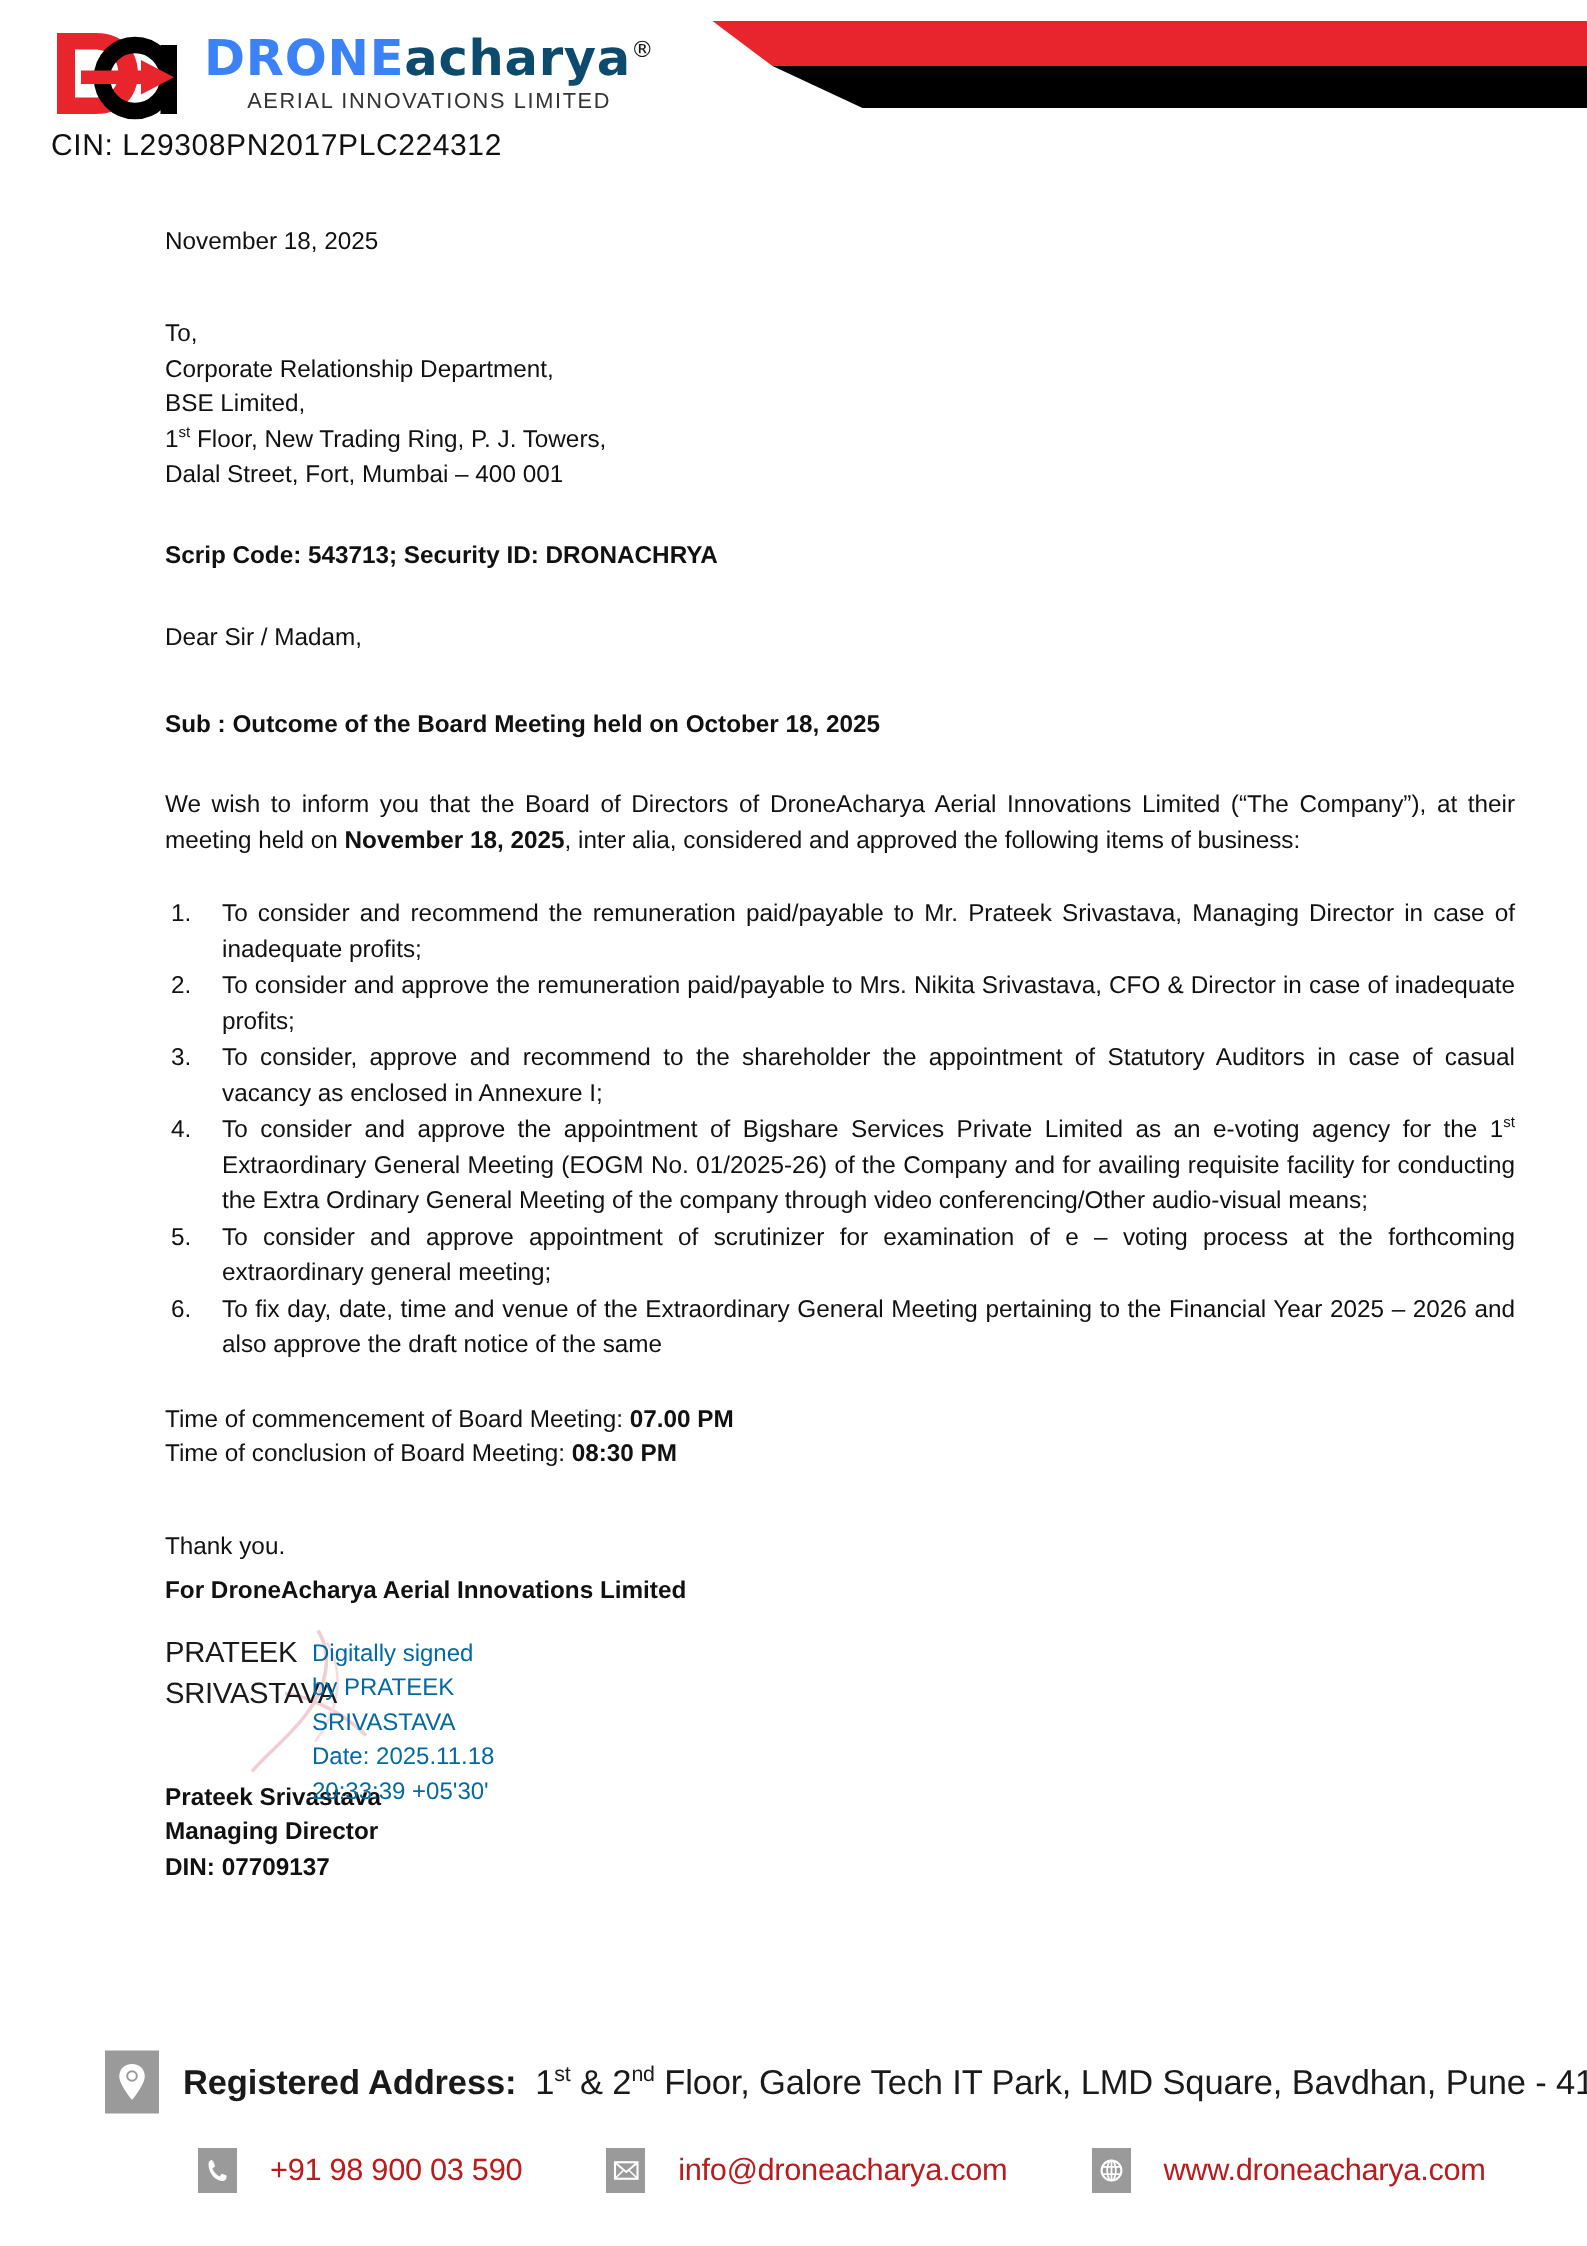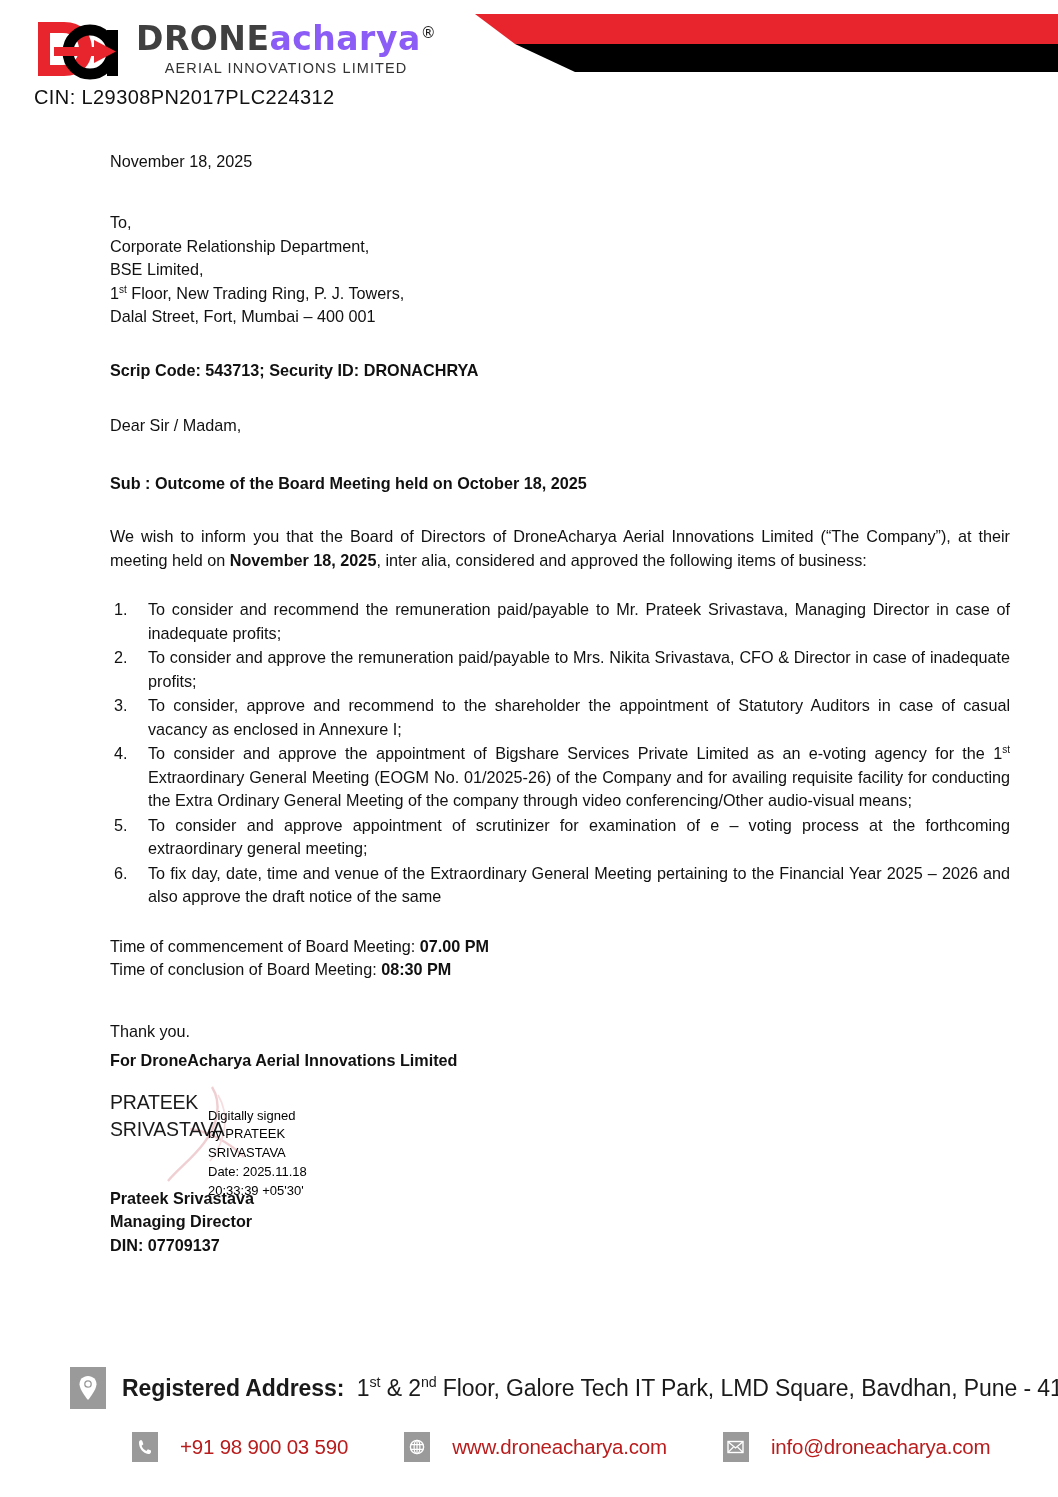--- a/index.html
+++ b/index.html
@@ -50,22 +50,22 @@
     margin-top: 4px;
   }
   .logo-word {
     font-family: "DejaVu Sans", sans-serif;
     font-size: 33px;
     font-weight: bold;
     letter-spacing: 0.5px;
     line-height: 1;
     white-space: nowrap;
   }
-  .logo-word .w1 { color: #404040; }
-  .logo-word .w2 { color: #8b5cf6; }
+  .logo-word .w1 { color: #3b82f6; }
+  .logo-word .w2 { color: #0c4a6e; }
   .logo-word .reg {
     font-size: 15px;
     vertical-align: super;
     color: #1a1a1a;
     font-weight: normal;
   }
   .logo-sub {
     font-family: "Liberation Sans", sans-serif;
     font-size: 14.5px;
     color: #333333;
@@ -168,24 +168,23 @@
     line-height: 1.42;
     color: #1a1a1a;
     letter-spacing: -0.2px;
   }
   .sig-meta {
     position: absolute;
     left: 98px;
     top: 2px;
     width: 200px;
     font-family: "Liberation Sans", sans-serif;
-    font-size: 13px;
+    font-size: 16px;
     line-height: 1.45;
-    color: #000000;
-    margin-top: 16px;
+    color: #0369a1;
   }
   .sig-footer {
     margin: 2px 0 0 0;
     font-weight: bold;
     line-height: 1.45;
   }
   .sig-footer div { margin: 0; }
 
   
   .footer {
@@ -357,37 +356,37 @@
         <span class="ficon">
           <svg width="14" height="16" viewBox="0 0 14 16">
             <path d="M3.2 1 C2 1 1 2.2 1 3.6 C1 9.5 5 14.4 10.2 15 C11.6 15.1 12.9 14.2 13 12.9 L13 11.4 L9.9 10.2 L8.4 12 C6.3 11 4.4 9 3.6 6.7 L5.4 5.2 L4.3 2.1 Z" fill="#ffffff"></path>
           </svg>
         </span>
         <span class="contact-text">+91 98 900 03 590</span>
       </div>
 
       <div class="contact">
         <span class="ficon">
-          <svg width="16" height="16" viewBox="0 0 16 16">
-            <circle cx="8" cy="8" r="6.6" fill="none" stroke="#ffffff" stroke-width="1.4"></circle>
-            <ellipse cx="8" cy="8" rx="2.9" ry="6.6" fill="none" stroke="#ffffff" stroke-width="1.2"></ellipse>
-            <path d="M1.6 5.6 H14.4 M1.6 10.4 H14.4 M8 1.4 V14.6" stroke="#ffffff" stroke-width="1.2" fill="none"></path>
-          </svg>
-        </span>
-        <span class="contact-text">www.droneacharya.com</span>
-      </div>
-
-      <div class="contact">
-        <span class="ficon">
           <svg width="17" height="14" viewBox="0 0 17 14">
             <rect x="1" y="1.5" width="15" height="11" fill="none" stroke="#ffffff" stroke-width="1.4"></rect>
             <path d="M1.4 2 L8.5 8 L15.6 2" fill="none" stroke="#ffffff" stroke-width="1.3"></path>
             <path d="M1.4 12 L6.5 7" fill="none" stroke="#ffffff" stroke-width="1.1"></path>
             <path d="M15.6 12 L10.5 7" fill="none" stroke="#ffffff" stroke-width="1.1"></path>
           </svg>
         </span>
         <span class="contact-text">info@droneacharya.com</span>
       </div>
 
+      <div class="contact">
+        <span class="ficon">
+          <svg width="16" height="16" viewBox="0 0 16 16">
+            <circle cx="8" cy="8" r="6.6" fill="none" stroke="#ffffff" stroke-width="1.4"></circle>
+            <ellipse cx="8" cy="8" rx="2.9" ry="6.6" fill="none" stroke="#ffffff" stroke-width="1.2"></ellipse>
+            <path d="M1.6 5.6 H14.4 M1.6 10.4 H14.4 M8 1.4 V14.6" stroke="#ffffff" stroke-width="1.2" fill="none"></path>
+          </svg>
+        </span>
+        <span class="contact-text">www.droneacharya.com</span>
+      </div>
+
     </div>
   </div>
 
 </div>
 
 </body></html>

